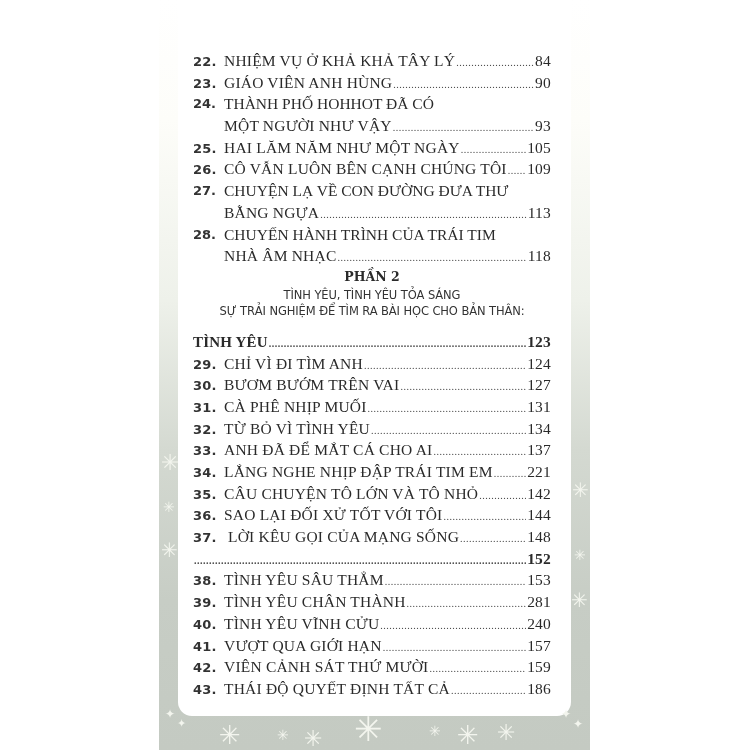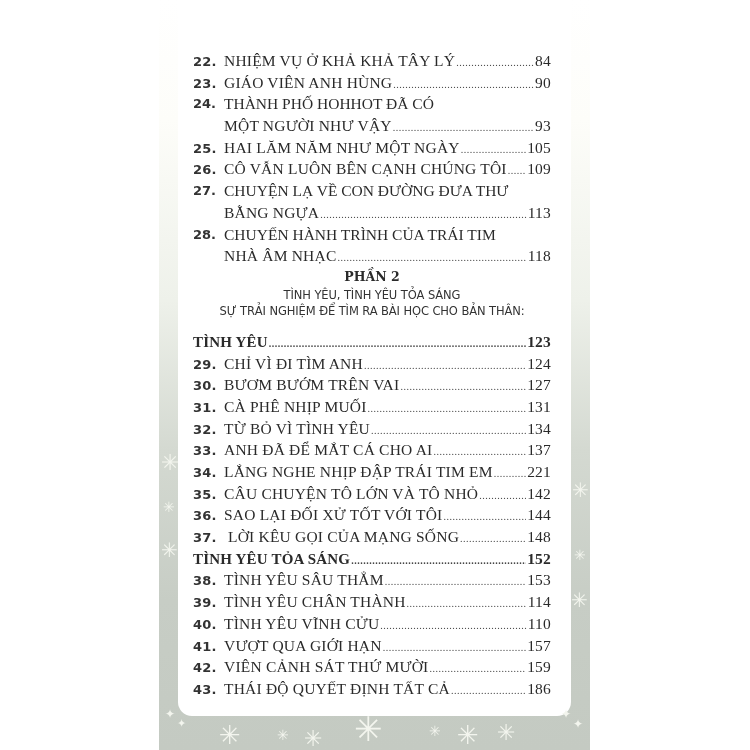--- a/index.html
+++ b/index.html
@@ -180,41 +180,40 @@
       <span class="page-no">144</span>
     </div>
   <div class="row">
       <span class="num">37.</span>
       <span class="title" style="padding-left:4px"> LỜI KÊU GỌI CỦA MẠNG SỐNG</span>
       <span class="dots"></span>
       <span class="page-no">148</span>
     </div>
 
   <div class="row section">
-    <span class="title">TÌNH YÊU TỎA SÁNG</span>
     <span class="dots"></span>
     <span class="page-no">152</span>
   </div>
   <div class="row">
       <span class="num">38.</span>
       <span class="title">TÌNH YÊU SÂU THẲM</span>
       <span class="dots"></span>
       <span class="page-no">153</span>
     </div>
   <div class="row">
       <span class="num">39.</span>
       <span class="title">TÌNH YÊU CHÂN THÀNH</span>
       <span class="dots"></span>
-      <span class="page-no">114</span>
+      <span class="page-no">281</span>
     </div>
   <div class="row">
       <span class="num">40.</span>
       <span class="title">TÌNH YÊU VĨNH CỬU</span>
       <span class="dots"></span>
-      <span class="page-no">110</span>
+      <span class="page-no">240</span>
     </div>
   <div class="row">
       <span class="num">41.</span>
       <span class="title">VƯỢT QUA GIỚI HẠN</span>
       <span class="dots"></span>
       <span class="page-no">157</span>
     </div>
   <div class="row">
       <span class="num">42.</span>
       <span class="title">VIÊN CẢNH SÁT THỨ MƯỜI</span>

